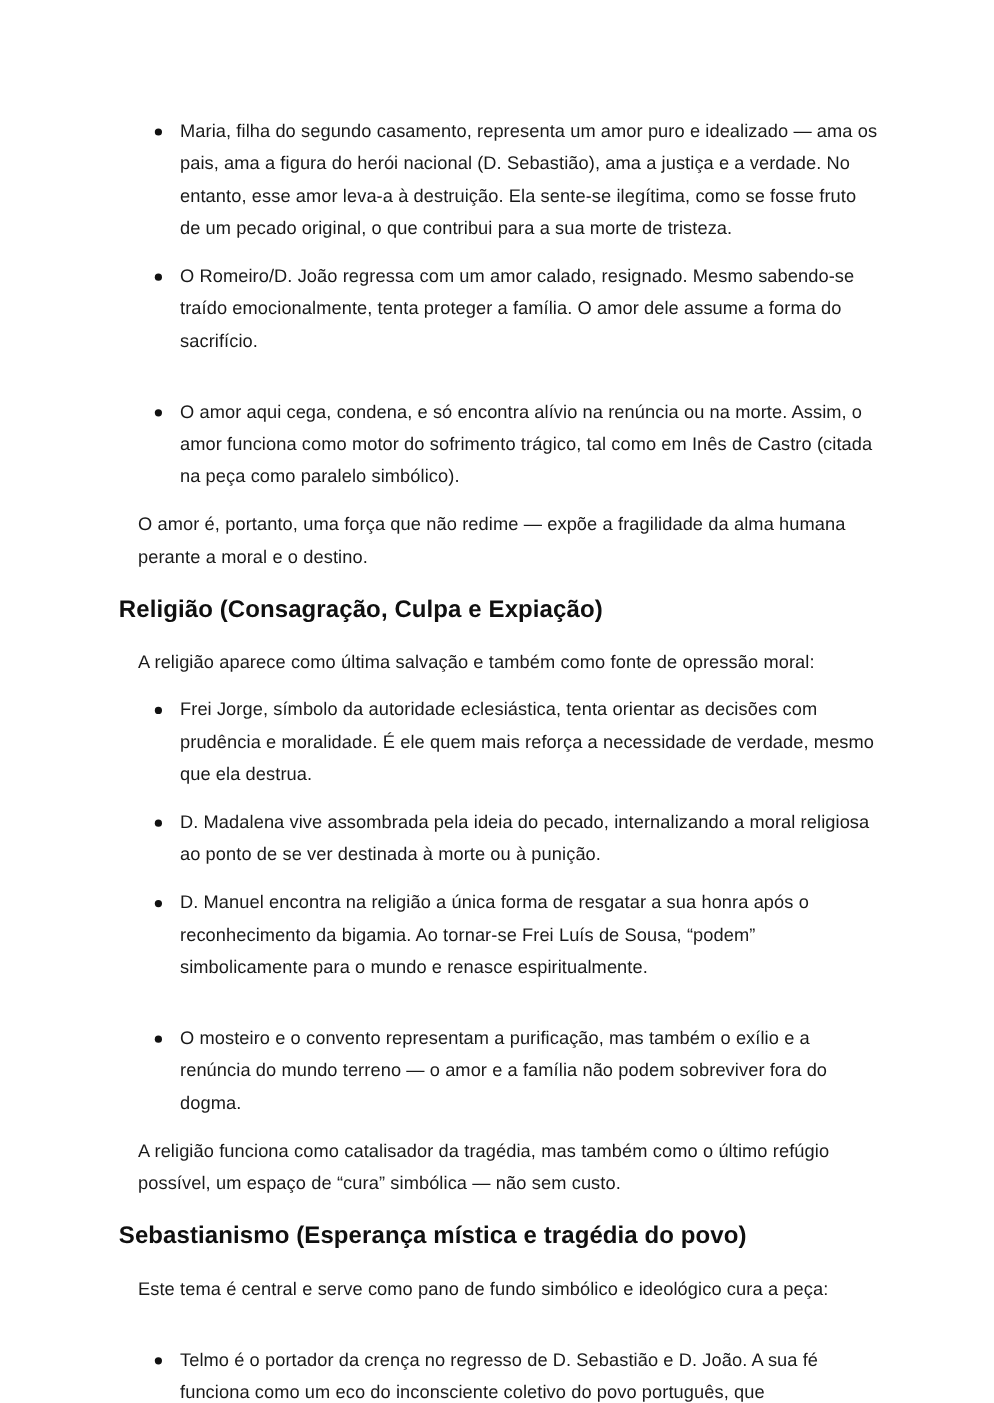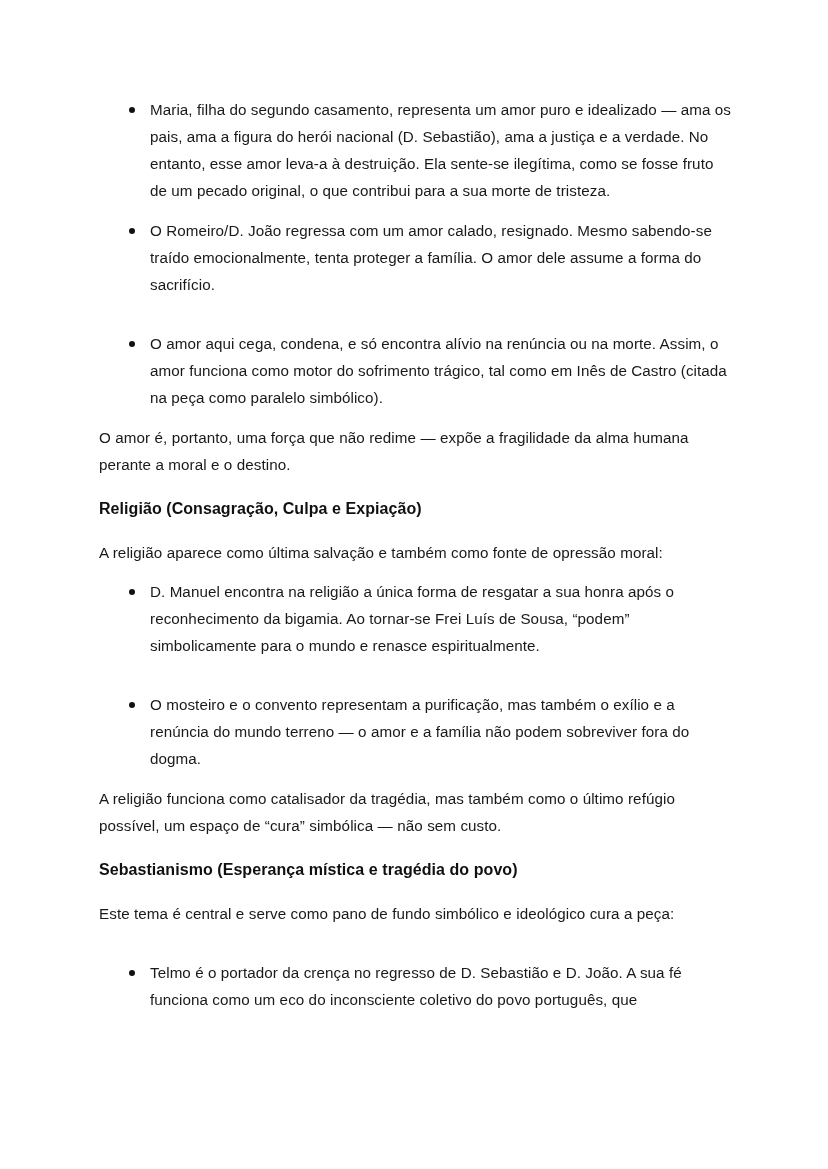--- a/index.html
+++ b/index.html
@@ -26,37 +26,37 @@
     box-sizing: border-box;
     padding: 96px 98px 0 99px;
   }
 
   .doc-body {
     width: 632px;
   }
 
   
   .para {
-    margin: 0 0 0 0;
+    margin: 0 0 0 16px;
     font-size: 15.2px;
     line-height: 27px;
     color: #191919;
     letter-spacing: 0.005em;
     text-align: left;
     word-spacing: 0.004em;
   }
 
   .block-gap-para {
     margin-top: 17px;
   }
 
   
   .heading {
     margin: 0;
-    font-size: 16px;
+    font-size: 20px;
     line-height: 27px;
     font-weight: bold;
     color: #101010;
     letter-spacing: 0.004em;
   }
 
   .heading-gap {
     margin-top: 17px;
   }
 
@@ -142,20 +142,28 @@
 
     <p class="para after-list">O amor é, portanto, uma força que não redime — expõe a fragilidade da alma humana perante a moral e o destino.</p>
 
     <h2 class="heading heading-gap">Religião (Consagração, Culpa e Expiação)</h2>
 
     <p class="para block-gap-para">A religião aparece como última salvação e também como fonte de opressão moral:</p>
 
     <ul class="bullet-list list-gap-top">
       <li class="bullet-item">
         <span class="bullet-dot"></span>
+        <span class="bullet-text">Frei Jorge, símbolo da autoridade eclesiástica, tenta orientar as decisões com prudência e moralidade. É ele quem mais reforça a necessidade de verdade, mesmo que ela destrua.</span>
+      </li>
+      <li class="bullet-item">
+        <span class="bullet-dot"></span>
+        <span class="bullet-text">D. Madalena vive assombrada pela ideia do pecado, internalizando a moral religiosa ao ponto de se ver destinada à morte ou à punição.</span>
+      </li>
+      <li class="bullet-item">
+        <span class="bullet-dot"></span>
         <span class="bullet-text">D. Manuel encontra na religião a única forma de resgatar a sua honra após o reconhecimento da bigamia. Ao tornar-se Frei Luís de Sousa, “podem” simbolicamente para o mundo e renasce espiritualmente.</span>
       </li>
       <li class="bullet-item">
         <span class="bullet-dot"></span>
         <span class="bullet-text">O mosteiro e o convento representam a purificação, mas também o exílio e a renúncia do mundo terreno — o amor e a família não podem sobreviver fora do dogma.</span>
       </li>
     </ul>
 
     <p class="para after-list">A religião funciona como catalisador da tragédia, mas também como o último refúgio possível, um espaço de “cura” simbólica — não sem custo.</p>
 

